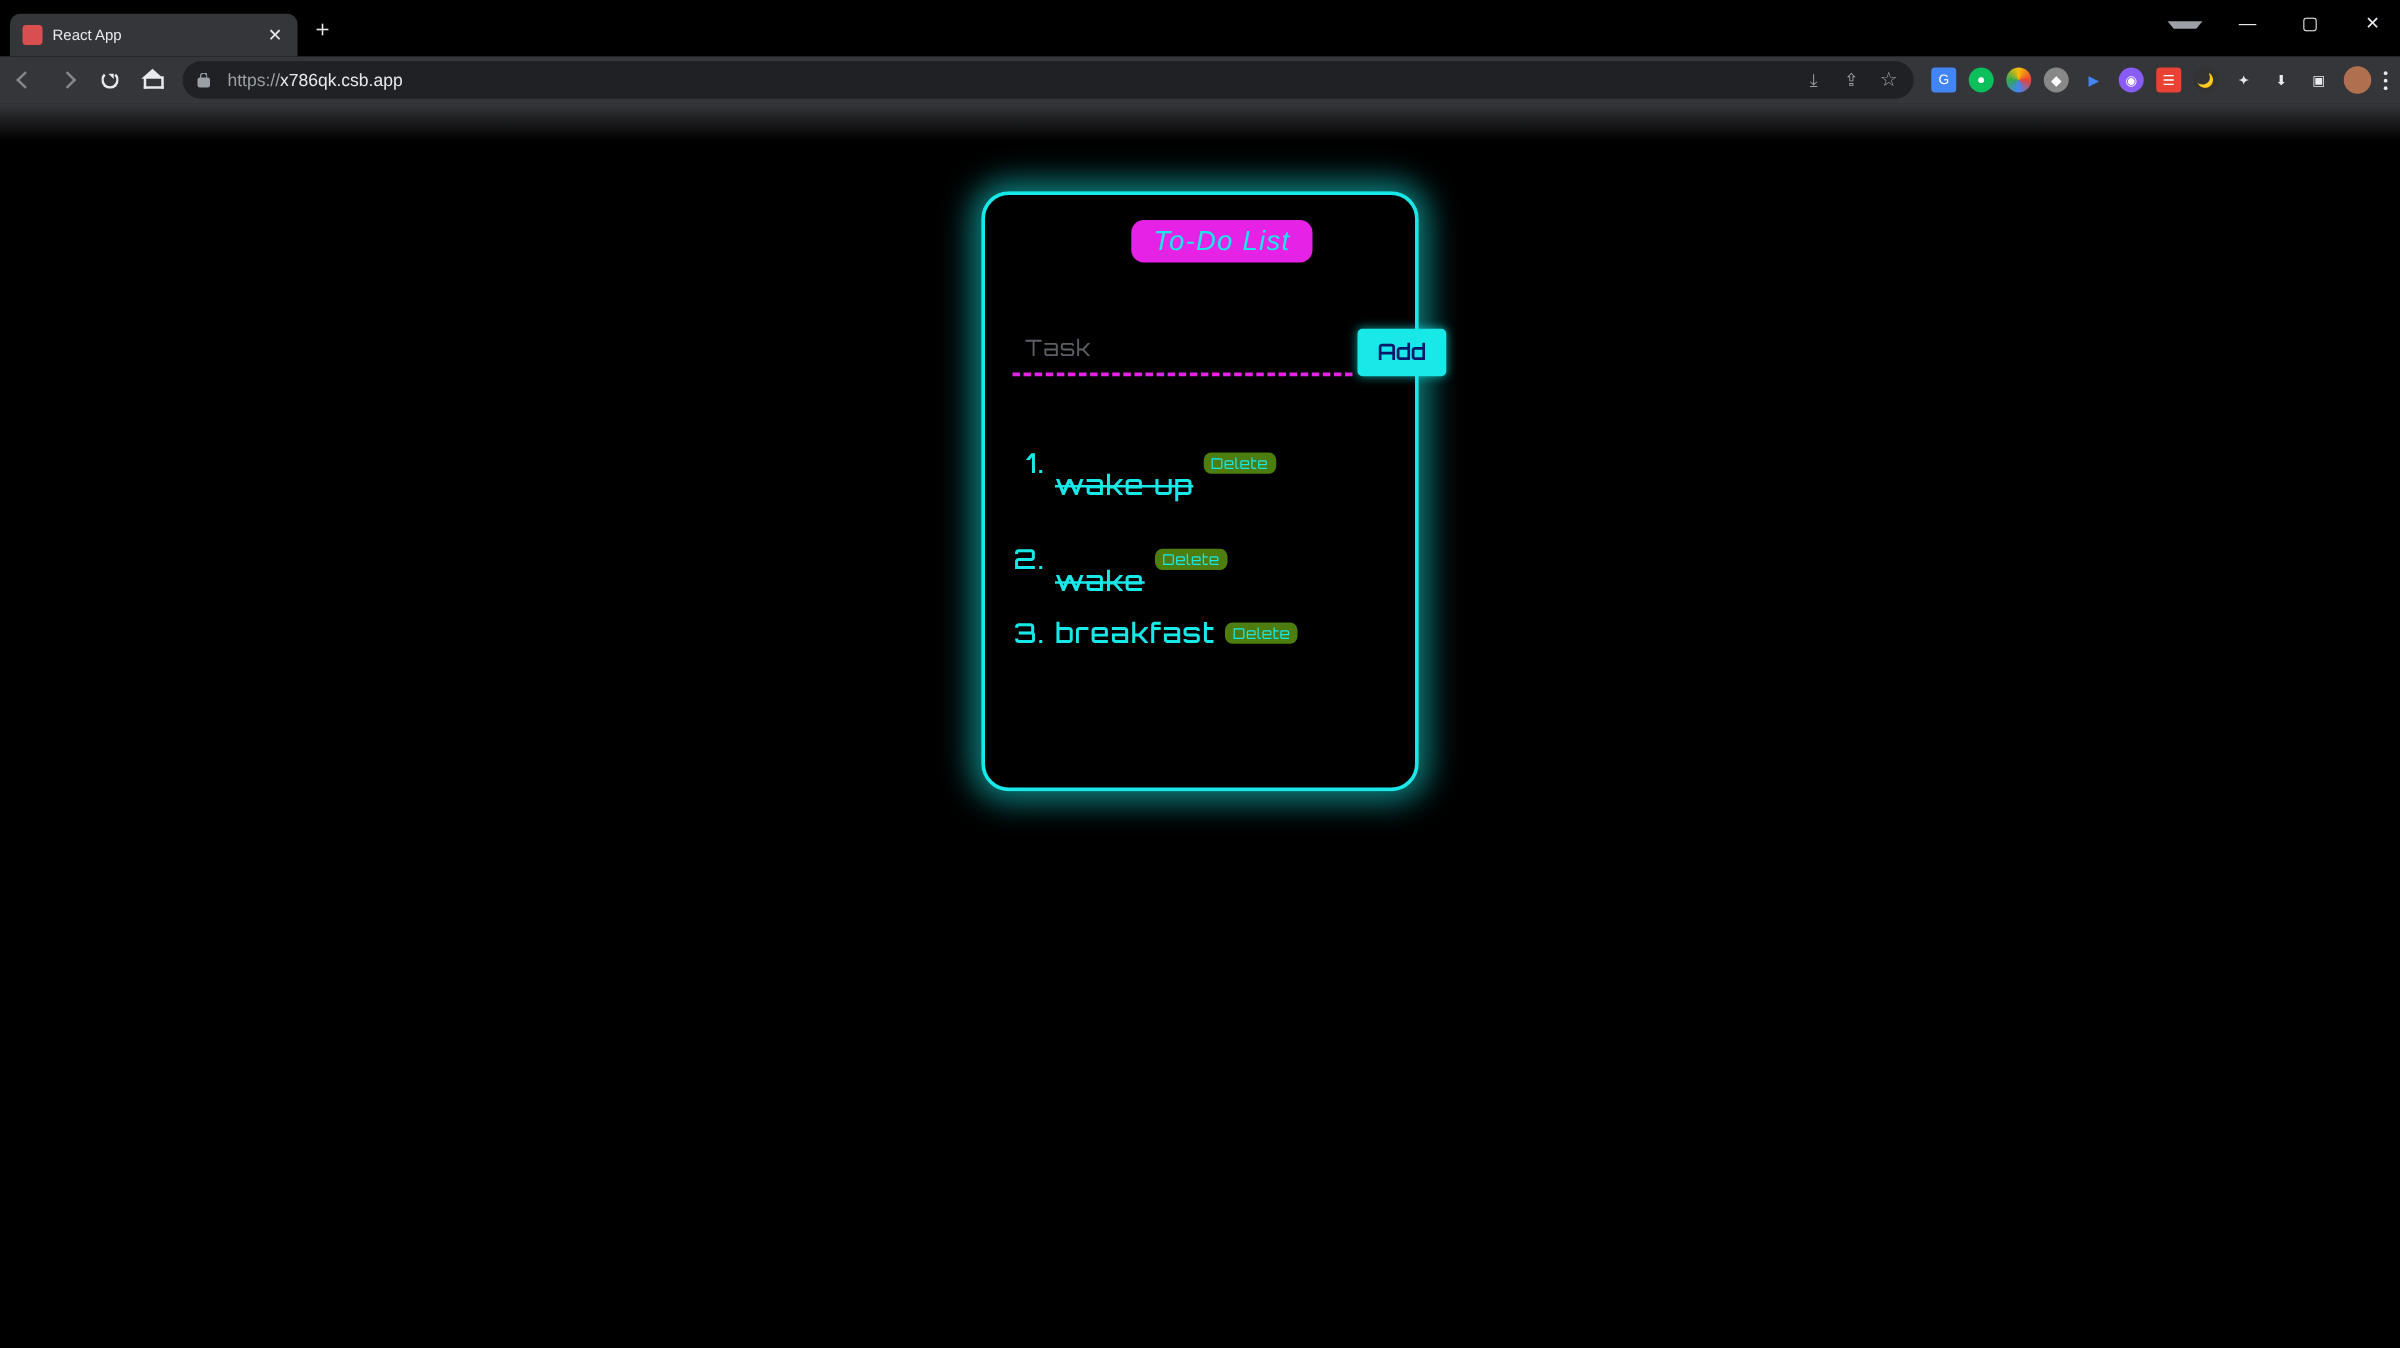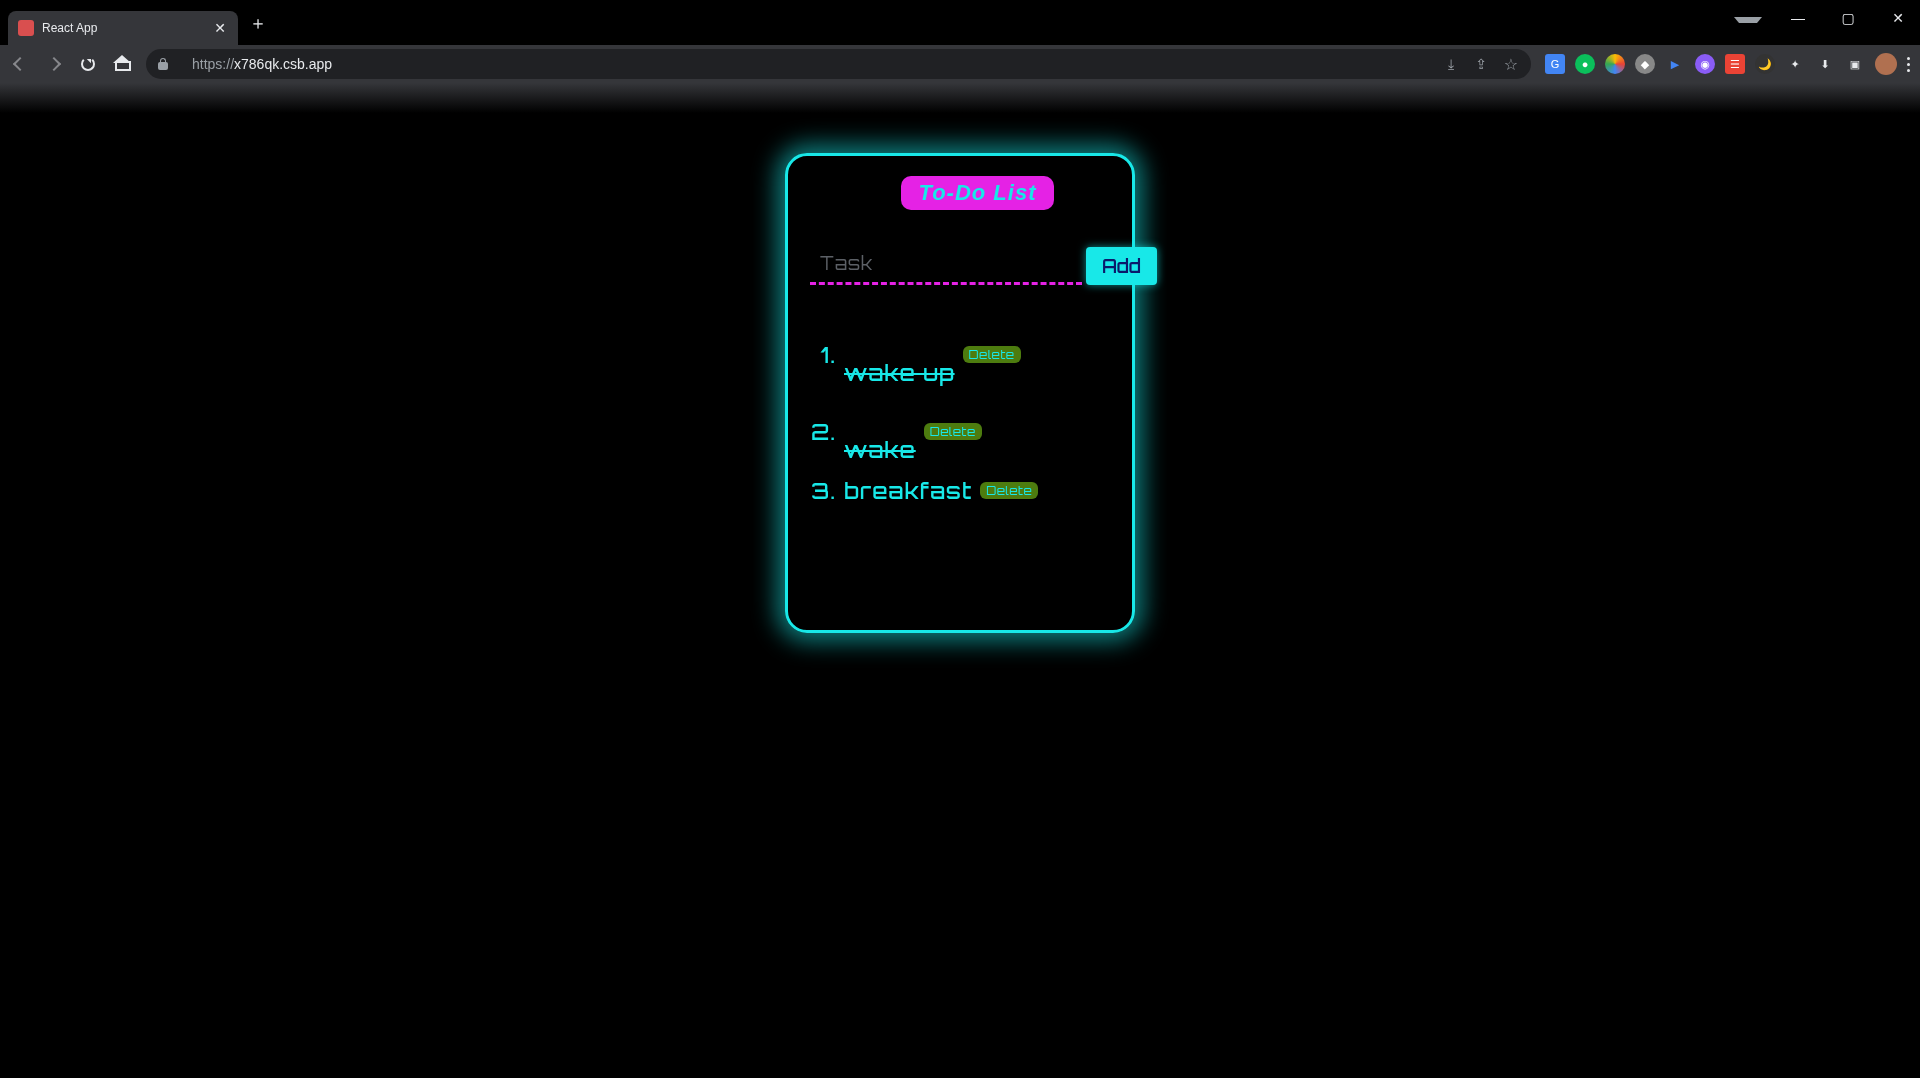--- a/index.html
+++ b/index.html
@@ -145,21 +145,21 @@
   .omnibox {
     flex:1;
     height: 30px;
     background:#202124;
     border-radius: 15px;
     display:flex;
     align-items:center;
     padding: 0 12px;
     color:#e8eaed;
     font-size:14px;
-    gap:24px;
+    gap:14px;
   }
   .lock-icon {
     width: 10px; height: 12px;
     position: relative;
   }
   .lock-icon::before {
     content:"";
     position:absolute;
     bottom:0;left:0;
     width:10px;height:8px;
@@ -230,31 +230,31 @@
     font-family: "Orbitron", "Segoe UI", Arial, sans-serif;
     color:#18e8e8;
     display:flex;
     flex-direction:column;
   }
   .card-title {
     align-self:center;
     background:#e522e5;
     color:#18e8e8;
     font-size:22px;
-    font-weight:700;
+    font-weight:400;
     letter-spacing:1px;
     padding: 4px 18px;
     border-radius: 10px;
     font-style: italic;
     font-family: "Arial Black", Arial, sans-serif;
     margin-left: 35px;
   }
 
   .input-row {
-    margin-top: 36px;
+    margin-top: 52px;
     display:flex;
     align-items:flex-end;
     gap:4px;
   }
   .task-input {
     flex:1;
     background:transparent;
     border:none;
     border-bottom: 3px dashed #e522e5;
     font-size:18px;

